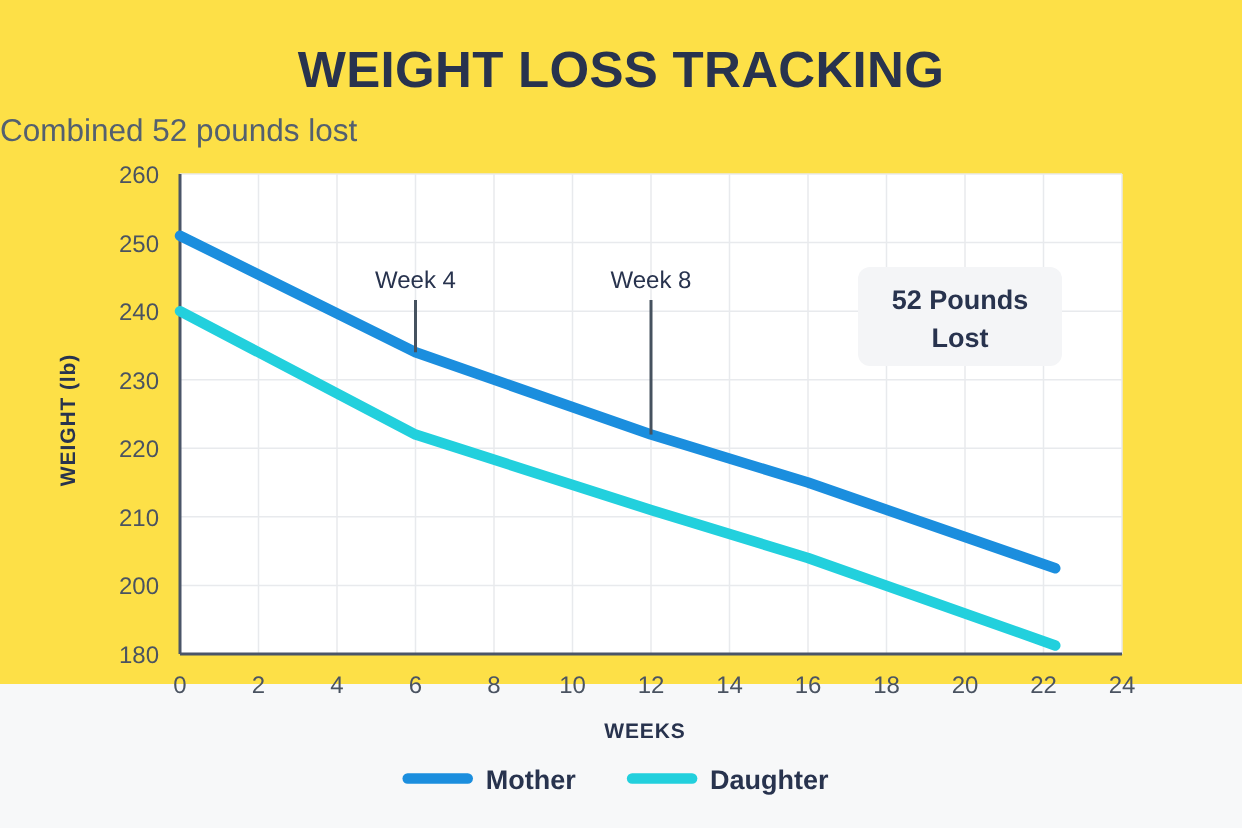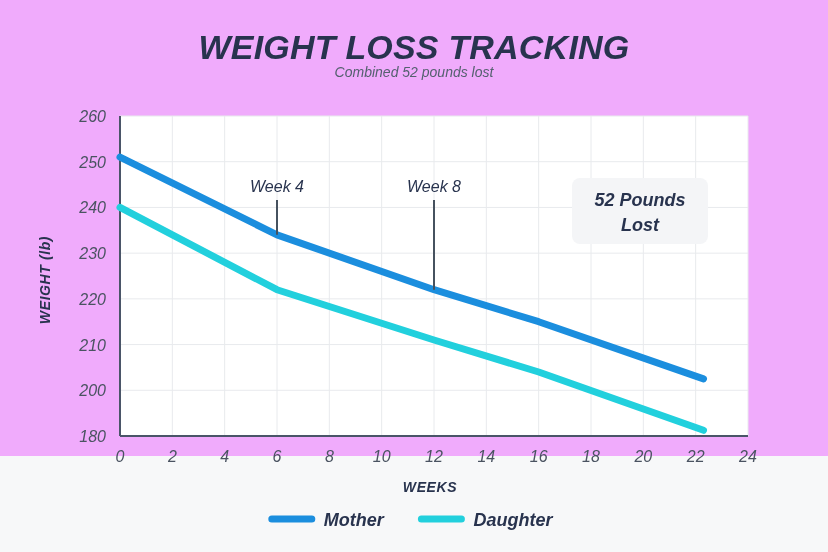--- a/index.html
+++ b/index.html
@@ -13,43 +13,42 @@
     font-family: "Liberation Sans", sans-serif;
     overflow: hidden;
     position: relative;
   }
 
   #chart-card {
     position: absolute;
     left: 0; top: 0;
     width: 828px;
     height: 456px;
-    background: #f0abfc;
-    font-style: italic;
+    background: #fde047;
   }
 
   #chart-title {
     position: absolute;
     left: 0;
     top: 28px;
     width: 828px;
     text-align: center;
     font-size: 34px;
     font-weight: bold;
     letter-spacing: 0.2px;
     color: #28334e;
   }
 
   #chart-subtitle {
     position: absolute;
     left: 0;
-    top: 64px;
+    top: 76px;
     width: 828px;
-    text-align: center;
-    font-size: 14px;
+    text-align: left;
+    font-size: 21px;
     font-weight: normal;
     color: #54606f;
   }
 
   #plot-svg {
     position: absolute;
     left: 0;
     top: 0;
   }
 

